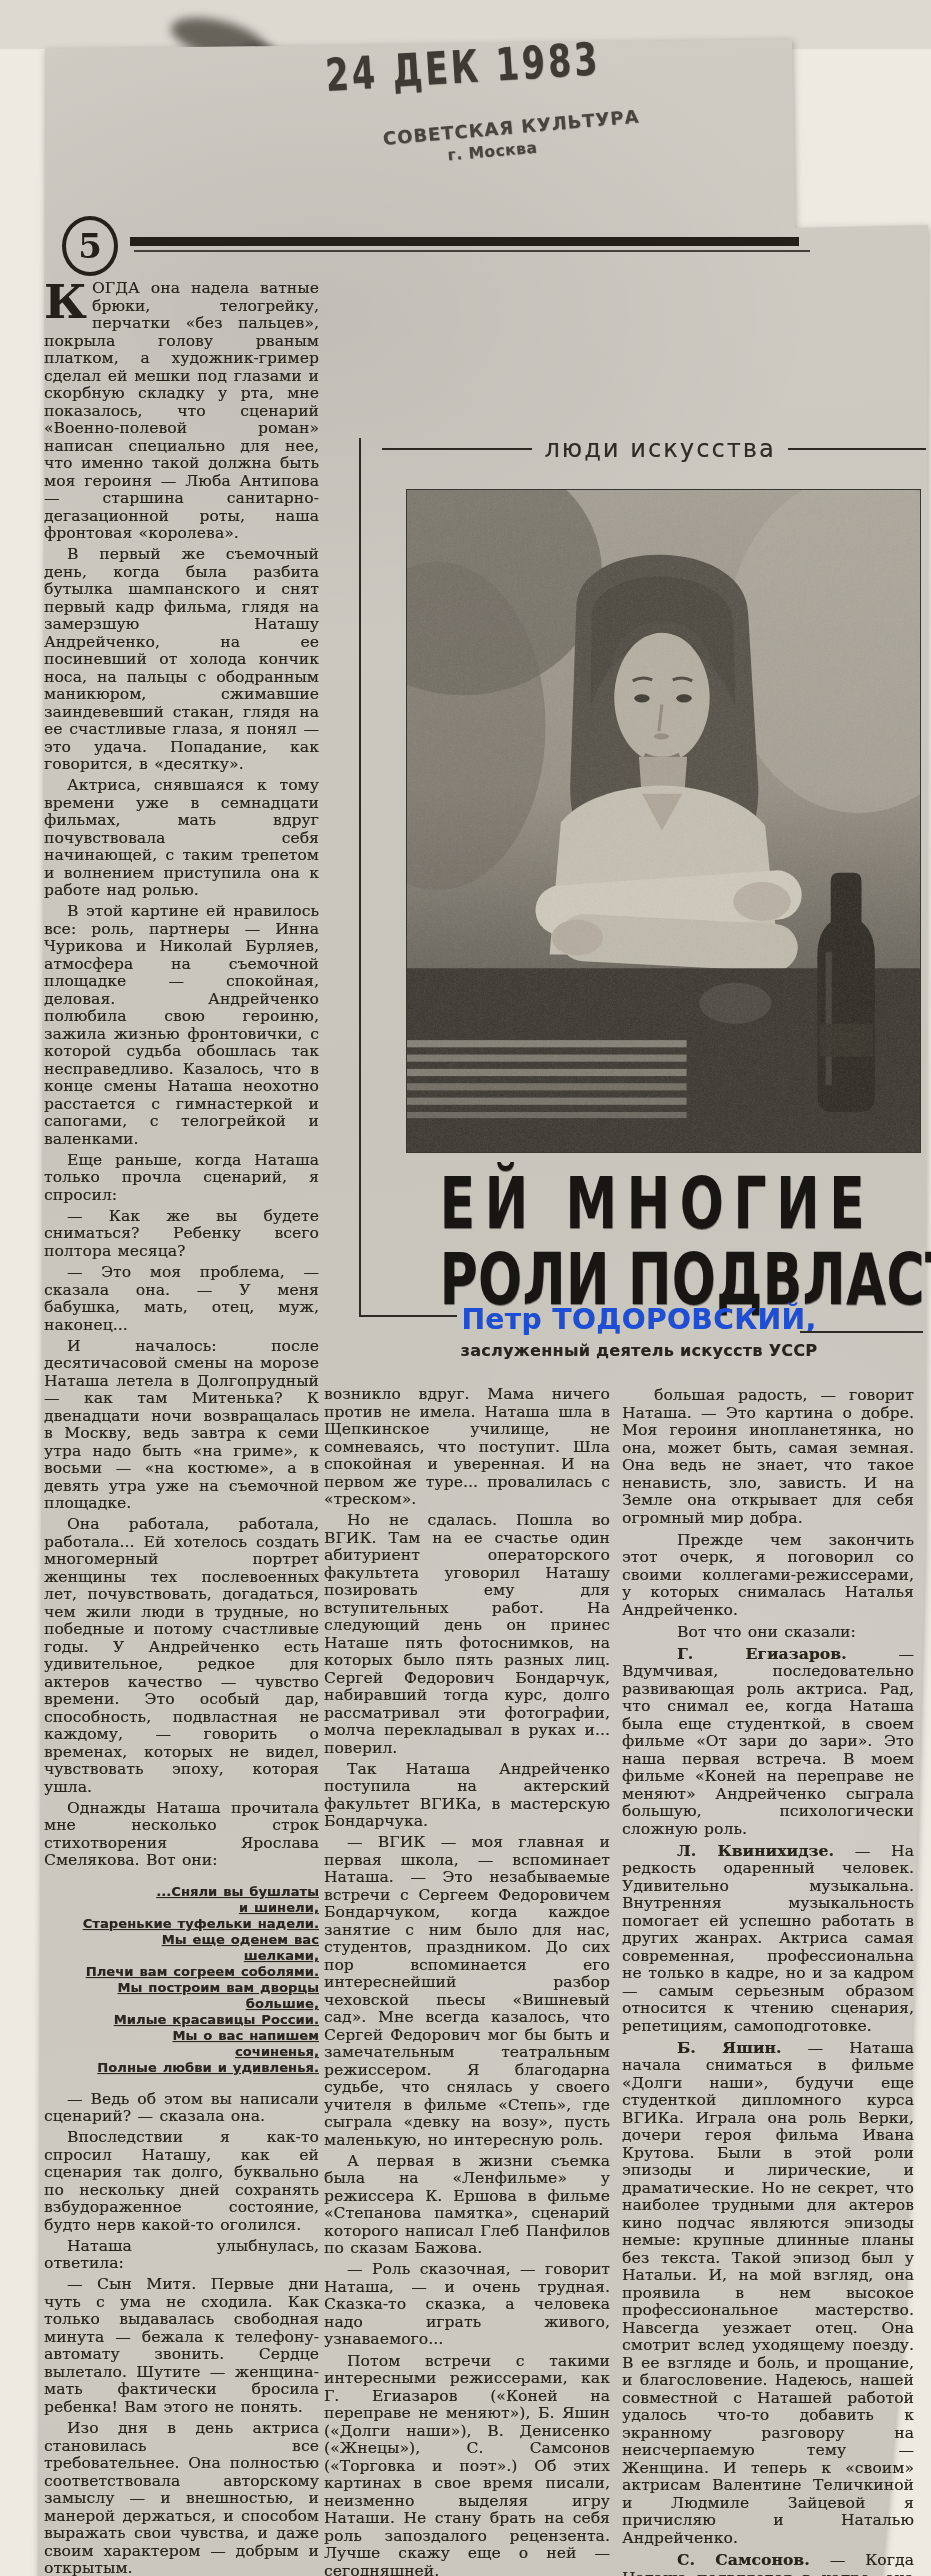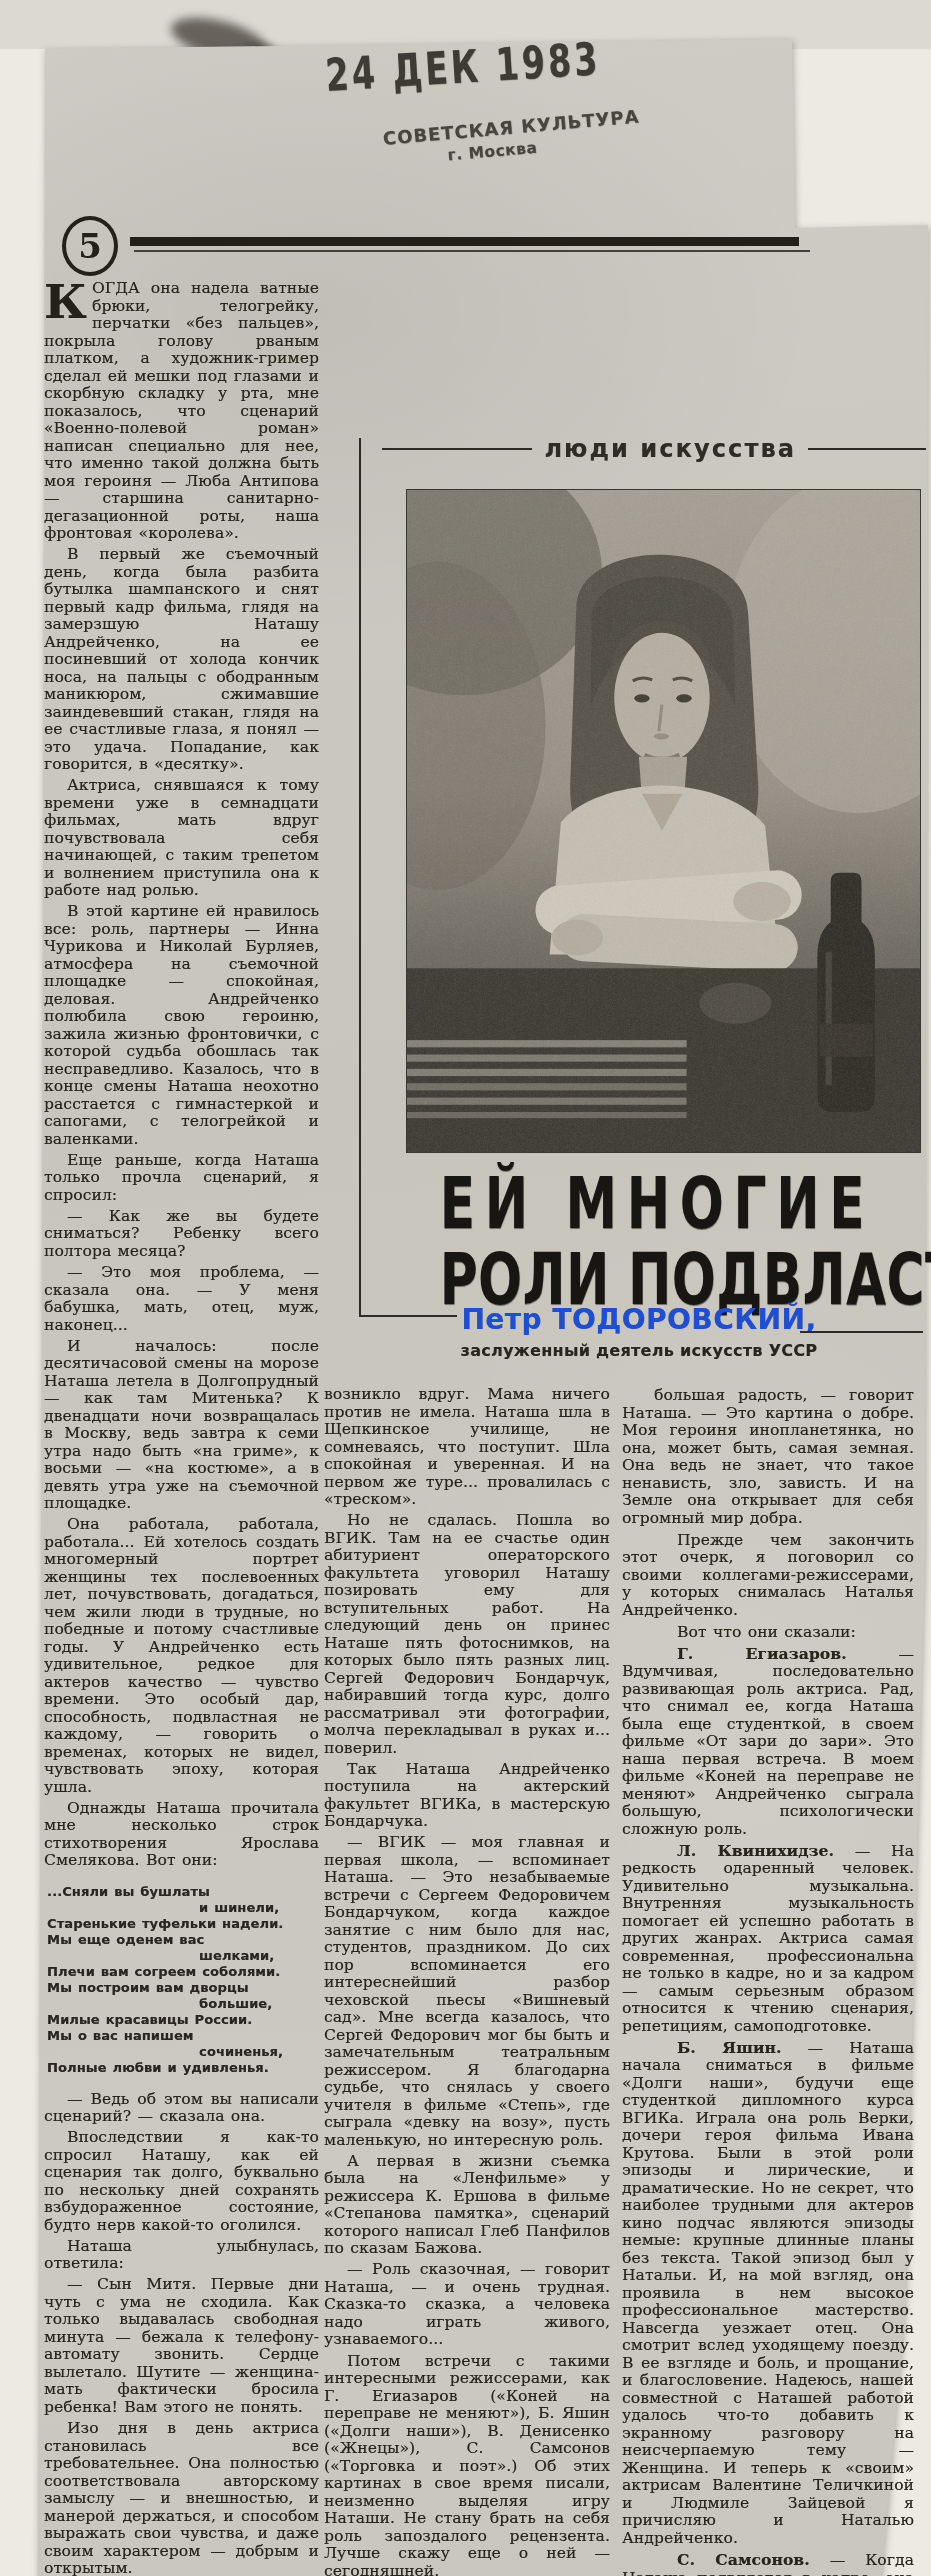--- a/index.html
+++ b/index.html
@@ -41,21 +41,21 @@
   .rule-thin{position:absolute;left:134px;top:250px;width:676px;height:1.5px;background:#2c2922;opacity:.85;}
   .vrule{position:absolute;left:359px;top:438px;width:1.5px;height:879px;background:#2e2b25;}
   .vrule-foot{position:absolute;left:359px;top:1315px;width:98px;height:2.1px;background:#2e2b25;}
   .byline-rule-r{position:absolute;left:800px;top:1331px;width:123px;height:2.1px;background:#2e2b25;}
   
   .section-row{position:absolute;left:382px;top:434px;width:544px;height:30px;
         display:flex;align-items:center;}
   .section-row .hr{height:2.6px;background:#2d2a24;}
   .section-row .hr.left{width:150px;margin-right:12.4px;}
   .section-row .hr.right{flex:1;margin-left:12.4px;}
-  .section-label{font-family:"DejaVu Sans",sans-serif;font-weight:bold;font-size:24px;
+  .section-label{font-family:"DejaVu Sans",sans-serif;font-weight:normal;font-size:24px;
         color:#2f2c26;letter-spacing:2.1px;white-space:nowrap;
         text-shadow:0.3px 0.3px 0.5px rgba(47,44,38,.5);}
   
   .photo{position:absolute;left:406px;top:489px;width:515px;height:664px;
         border:1px solid #3a3730;box-sizing:border-box;background:#8d8378;overflow:hidden;}
   .photo svg{display:block;width:100%;height:100%;}
   
   .headline{position:absolute;left:361px;top:1165px;width:562px;text-align:center;color:#181613;}
   .headline .hl{font-family:"DejaVu Sans",sans-serif;font-weight:bold;font-size:72px;
         line-height:76px;white-space:nowrap;transform:scaleX(.72);transform-origin:center;
@@ -74,21 +74,21 @@
   .col-left{left:44px;top:280px;width:275px;height:2853px;overflow:hidden;}
   .col-mid{left:324px;top:1386px;width:286px;}
   .col-right{left:622px;top:1386px;width:292px;}
   .par{margin:0 0 3.6px 0;text-indent:23px;text-align:justify;}
   .par.continue{text-indent:0;}
   .lead{font-weight:bold;margin-left:32px;}
   .dropcap{float:left;font-weight:bold;font-size:47px;line-height:38px;margin:3.1px 5.2px 0 0;
         color:#24211b;}
   .poem{margin:14.4px 0 14.4px 3.1px;font-family:"DejaVu Sans",sans-serif;font-weight:bold;
         font-size:13px;line-height:16px;color:#2a261f;}
-  .poem-line{text-align:left;text-indent:0;}
+  .poem-line{text-align:right;text-indent:0;text-decoration:underline;}
   .poem-line.ind{padding-left:152px;}
 </style>
 </head>
 <body>
 
 <div class="page">
 
   <div class="scan-top"></div>
   <div class="ink-blob"></div>
   <div class="ink-blob2"></div>

